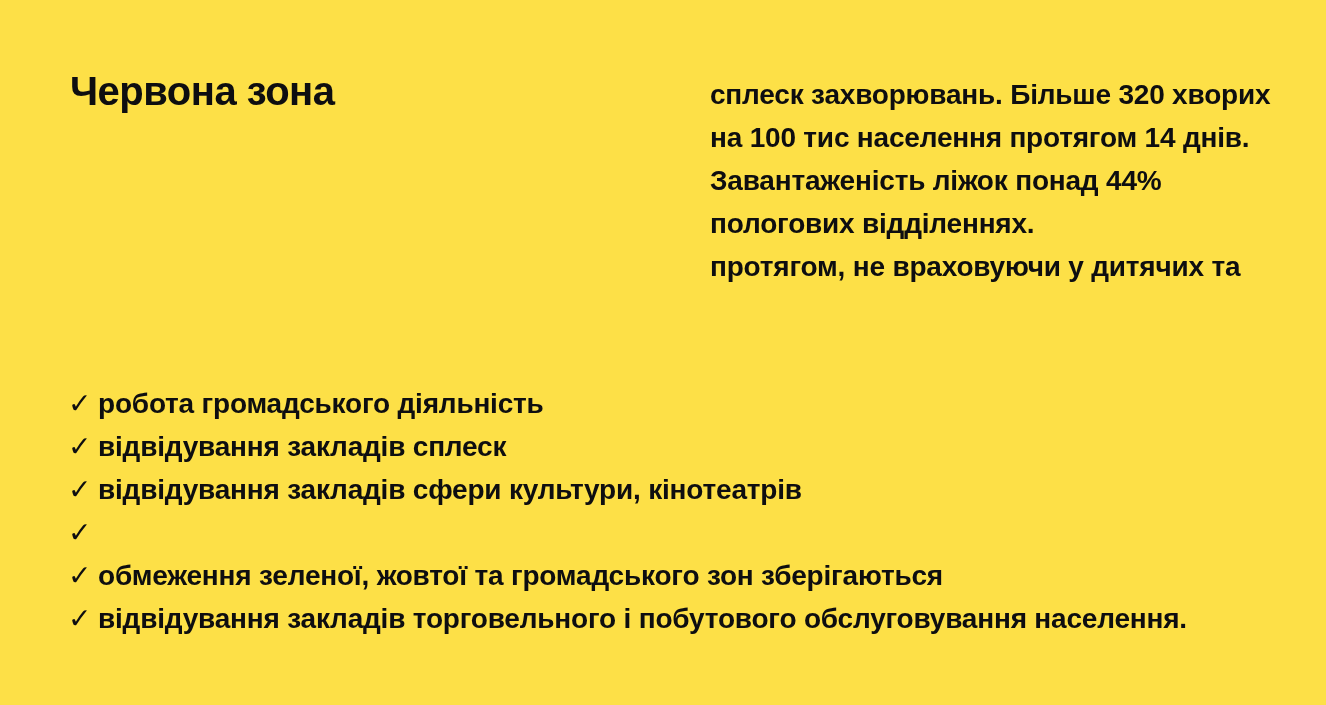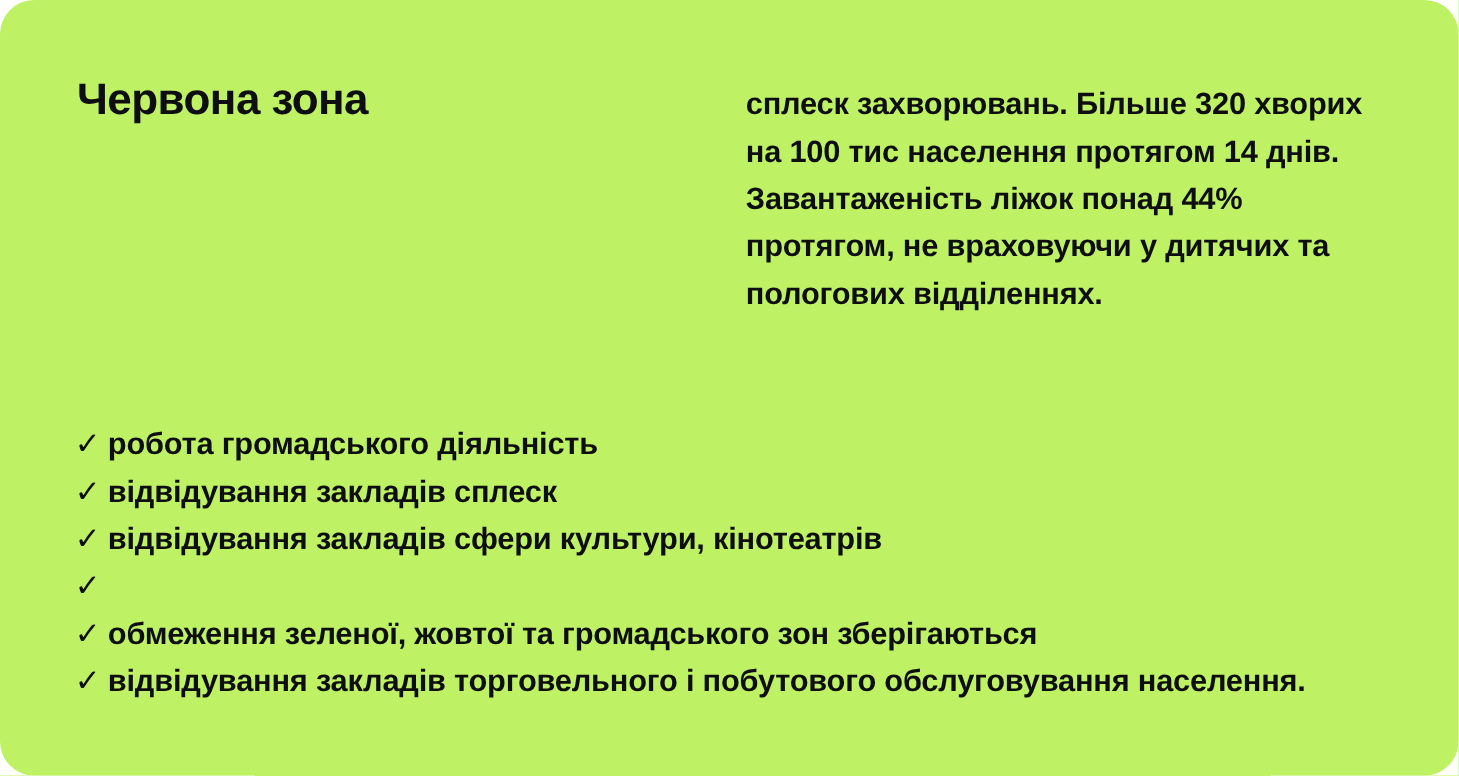--- a/index.html
+++ b/index.html
@@ -29,20 +29,21 @@
     position: absolute;
     left: 678px;
     top: 73px;
     font-size: 28px;
     font-weight: 600;
     line-height: 43px;
     letter-spacing: -0.2px;
   }
   .intro-line {
     white-space: nowrap;
+    margin-left: 32px;
   }
   .checklist {
     position: absolute;
     left: 68px;
     top: 382px;
     margin: 0;
     padding: 0;
     list-style: none;
     font-size: 28px;
     font-weight: 600;
@@ -61,35 +62,35 @@
     width: 30px;
     flex: 0 0 30px;
   }
   .item-text {
     display: inline-block;
   }
 </style>
 </head>
 <body>
 
-<div class="page" style="background: #bef264; color: rgb(14, 14, 16); border-radius: 31px;">
+<div class="page" style="background: #fde047; color: rgb(14, 14, 16);">
 
   <h1 class="title">Червона зона</h1>
 
   <div class="intro">
 
       <div class="intro-line">сплеск захворювань. Більше 320 хворих</div>
 
       <div class="intro-line">на 100 тис населення протягом 14 днів.</div>
 
       <div class="intro-line">Завантаженість ліжок понад 44%</div>
 
+      <div class="intro-line">пологових відділеннях.</div>
+
       <div class="intro-line">протягом, не враховуючи у дитячих та</div>
-
-      <div class="intro-line">пологових відділеннях.</div>
     </div>
 
   <ul class="checklist">
 
       <li class="check-item">
         <span class="check">✓</span>
         <span class="item-text">робота громадського діяльність</span>
       </li>
 
       <li class="check-item">

